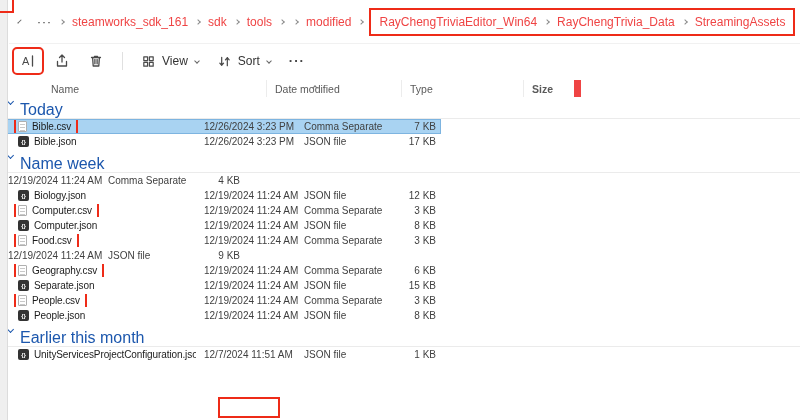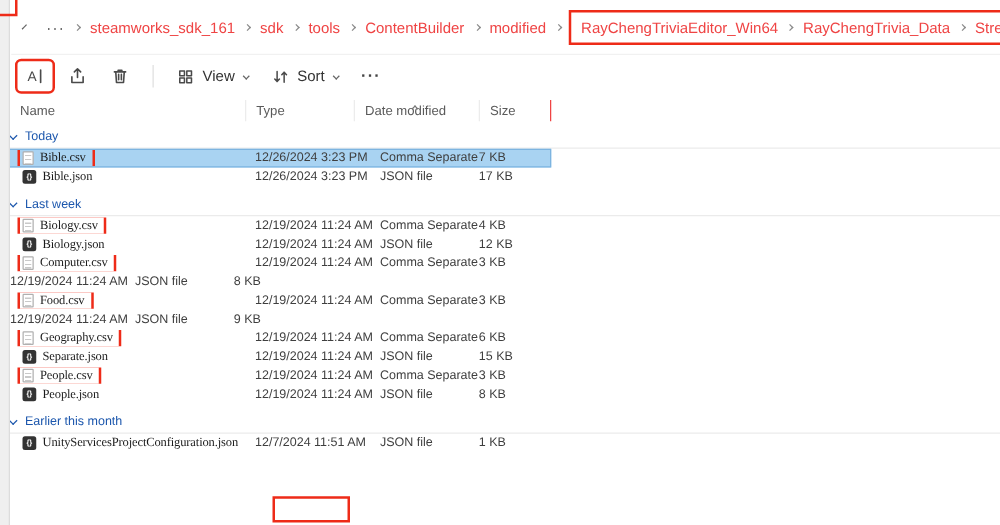--- a/index.html
+++ b/index.html
@@ -28,42 +28,42 @@
   .toolbar { position:absolute; left:9px; top:44px; right:0; height:34px; display:flex; align-items:center; padding:0 4px; gap:4px; }
   .tbtn { display:flex; align-items:center; gap:6px; border:none; background:transparent; padding:5px 7px; border-radius:4px; font-family:"Liberation Sans",sans-serif; font-size:12px; color:#333; cursor:default; }
   .tbtn svg { display:block; stroke:#4a4a4a; fill:none; stroke-width:1.3; stroke-linecap:round; stroke-linejoin:round; }
   .tbtn .chev { color:#666; margin-left:1px; }
   .tsep { width:1px; height:18px; background:#e0e0e0; margin:0 7px; }
   .red-ol { outline:2px solid var(--annot); outline-offset:-1px; }
   .more-dots { font-size:13px; font-weight:bold; color:#444; letter-spacing:1px; line-height:10px; }
 
   
   .col-headers { position:absolute; left:0; top:80px; height:17px; display:flex; font-size:10.5px; color:#5a5a5a; }
-  .ch { display:flex; align-items:center; padding-left:8px; position:relative; border-left:1px solid #ececec; height:100%; }
+  .ch { display:flex; align-items:center; padding-left:8px; position:relative; border-left:1px solid #ececec; height:100%;margin-left:35px; }
   .ch-name { width:196px; padding-left:16px; border-left:none; }
   .ch-date { width:100px; }
   .ch-type { width:87px; }
-  .ch-size { width:58px; border-right:1px solid #ef4444; }
+  .ch-size { width:58px; border-right:7px solid #ef4444;font-weight:bold; }
   .sort-caret { position:absolute; top:0px; left:46%; color:#777; }
 
   
   #file-list { position:absolute; left:0; top:99px; right:0; }
   .group { margin-bottom:6px; }
-  .group-header { display:flex; align-items:center; height:18px; margin-top:2px; gap:7px; padding-left:8px; color:#1c57ad; font-size:10px; border-bottom:1px solid #ebebeb; width:100%; cursor:default; }
+  .group-header { display:flex; height:18px; margin-top:2px; gap:7px; padding-left:8px; color:#1c57ad; font-size:16px; border-bottom:1px solid #ebebeb; width:100%; cursor:default; }
   .group-header .chev { color:#1c57ad; margin-top:-2px; }
 
   .row { display:flex; align-items:center; height:15px; width:441px; font-size:10px; cursor:default; }
   .row.selected { background:var(--sel); outline:1px solid #7db4e0; outline-offset:-1px; }
   .cell-name { width:196px; padding-left:16px; display:flex; align-items:center; overflow:hidden; }
   .name-wrap { display:inline-flex; align-items:center; gap:5px; padding:1px 5px 1px 2px; }
   .name-wrap.red-box { outline:2px solid var(--annot); }
-  .fname { white-space:nowrap; color:#1b1b1b; letter-spacing:-0.1px;font-family:Liberation Serif, serif; }
+  .fname { white-space:nowrap; color:#1b1b1b; letter-spacing:-0.1px; }
   .cell-date { width:100px; padding-left:8px; color:#3f3f3f; white-space:nowrap; }
   .cell-type { width:87px; padding-left:8px; color:#3f3f3f; white-space:nowrap; overflow:hidden; }
-  .cell-size { width:58px; padding-right:5px; text-align:left; color:#3f3f3f; white-space:nowrap; }
+  .cell-size { width:58px; padding-right:5px; text-align:right; color:#3f3f3f; white-space:nowrap; }
 
   .icon-doc { width:9px; height:11px; border:1px solid #b0b0b0; background:#fff; border-radius:1px; flex:none; position:relative; }
   .icon-doc::before { content:""; position:absolute; left:1px; right:1px; top:2px; height:7px;
     background:repeating-linear-gradient(to bottom,#c9c9c9 0 1px,transparent 1px 3px); }
   .icon-json { width:11px; height:11px; border-radius:2px; background:#333; color:#fff; flex:none; display:flex; align-items:center; justify-content:center; }
   .icon-json::before { content:"{}"; font-size:6px; font-weight:bold; line-height:1; }
 
   
   .annot { position:absolute; border:2px solid var(--annot); pointer-events:none; z-index:50; }
   #ann-tl { left:-3px; top:-3px; width:17px; height:16px; }
@@ -86,21 +86,20 @@
         <span class="chev r sm"></span>
       </span>
       <span class="crumb">sdk</span>
       <span class="crumb-sep">
         <span class="chev r sm"></span>
       </span>
       <span class="crumb">tools</span>
       <span class="crumb-sep">
         <span class="chev r sm"></span>
       </span>
-      <span class="crumb">ContentBuilder</span>
       <span class="crumb-sep">
         <span class="chev r sm"></span>
       </span>
       <span class="crumb">modified</span>
       <span class="crumb-sep">
         <span class="chev r sm"></span>
       </span>
       <span class="bc-annot">
         <span class="crumb">RayChengTriviaEditor_Win64</span>
         <span class="crumb-sep">
@@ -149,26 +148,26 @@
   </button>
   <button class="tbtn">
     <span class="more-dots">···</span>
   </button>
 </div>
 
 <div class="col-headers">
   <div class="ch ch-name">
     <span>Name</span>
   </div>
-  <div class="ch ch-type">
-    <span>Type</span>
-  </div>
   <div class="ch ch-date">
     <span class="sort-caret"><span class="chev sm up"></span></span>
     <span>Date modified</span>
+  </div>
+  <div class="ch ch-type">
+    <span>Type</span>
   </div>
   <div class="ch ch-size">
     <span>Size</span>
   </div>
 </div>
 
 <div id="file-list">
     <div class="group">
       <div class="group-header">
         <span class="chev"></span>
@@ -193,29 +192,23 @@
           </span>
         </div>
         <div class="cell-date">12/26/2024 3:23 PM</div>
         <div class="cell-type">JSON file</div>
         <div class="cell-size">17 KB</div>
       </div>
     </div>
     <div class="group">
       <div class="group-header">
         <span class="chev"></span>
-        <span>Last week</span>
-      </div>
-      <div class="row">
-        <div class="cell-name">
-          <span class="name-wrap red-box">
-            <span class="icon-doc"></span>
-            <span class="fname">Biology.csv</span>
-          </span>
-        </div>
+        <span>Name week</span>
+      </div>
+      <div class="row">
         <div class="cell-date">12/19/2024 11:24 AM</div>
         <div class="cell-type">Comma Separate...</div>
         <div class="cell-size">4 KB</div>
       </div>
       <div class="row">
         <div class="cell-name">
           <span class="name-wrap">
             <span class="icon-json"></span>
             <span class="fname">Biology.json</span>
           </span>
@@ -229,20 +222,26 @@
           <span class="name-wrap red-box">
             <span class="icon-doc"></span>
             <span class="fname">Computer.csv</span>
           </span>
         </div>
         <div class="cell-date">12/19/2024 11:24 AM</div>
         <div class="cell-type">Comma Separate...</div>
         <div class="cell-size">3 KB</div>
       </div>
       <div class="row">
+        <div class="cell-name">
+          <span class="name-wrap">
+            <span class="icon-json"></span>
+            <span class="fname">Computer.json</span>
+          </span>
+        </div>
         <div class="cell-date">12/19/2024 11:24 AM</div>
         <div class="cell-type">JSON file</div>
         <div class="cell-size">8 KB</div>
       </div>
       <div class="row">
         <div class="cell-name">
           <span class="name-wrap red-box">
             <span class="icon-doc"></span>
             <span class="fname">Food.csv</span>
           </span>

